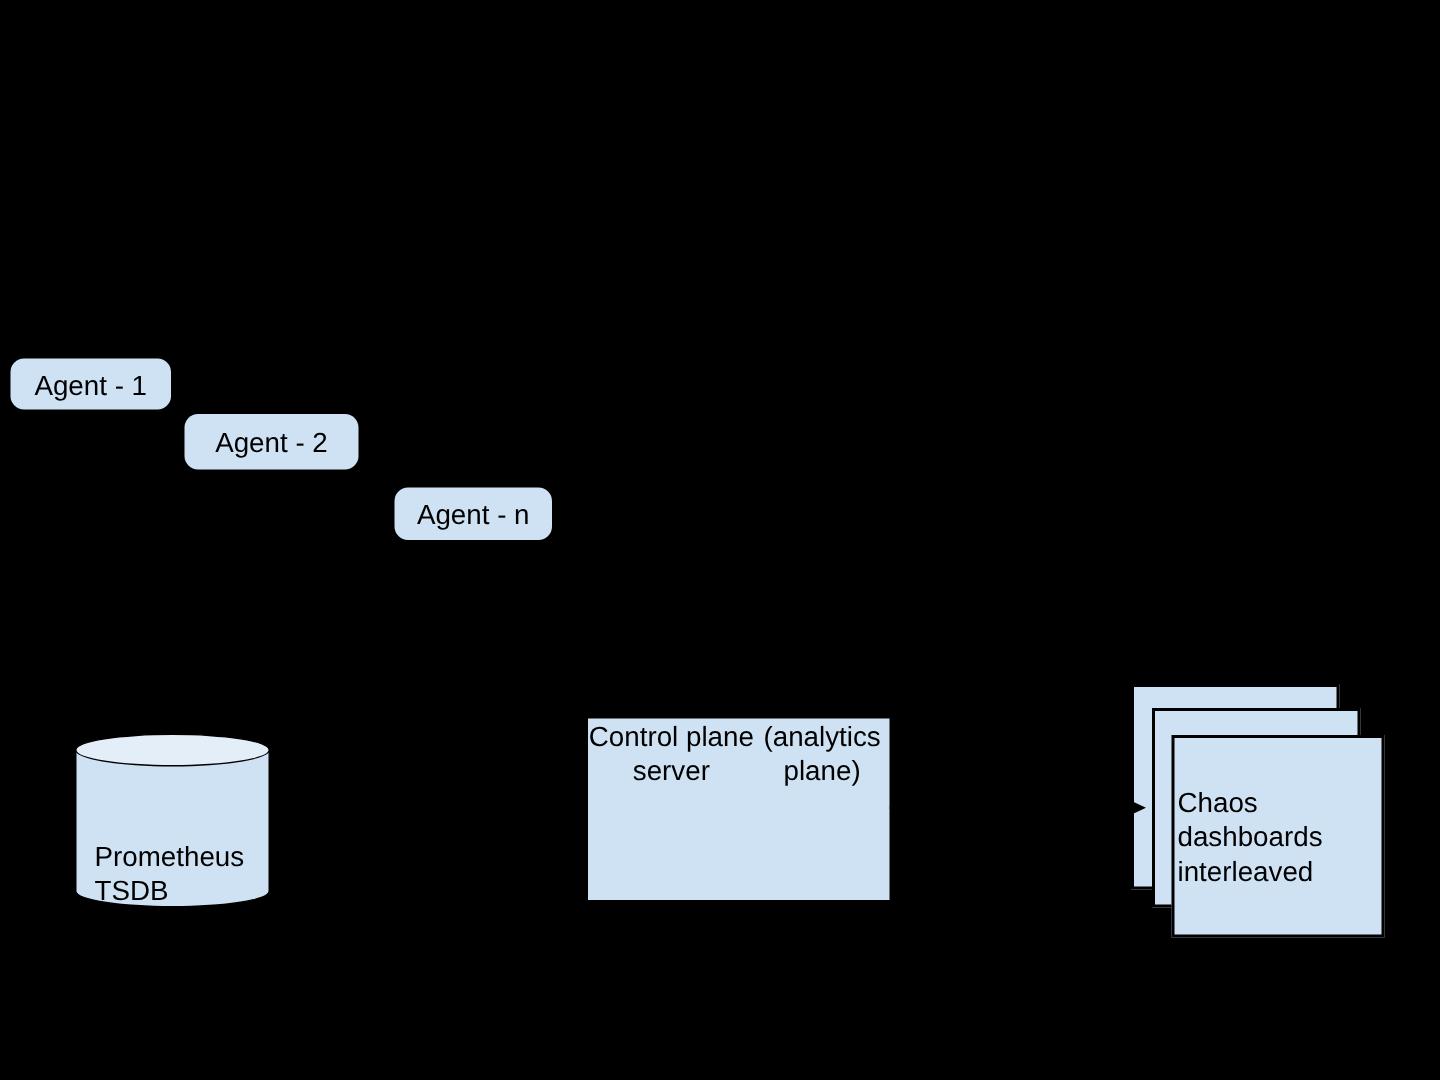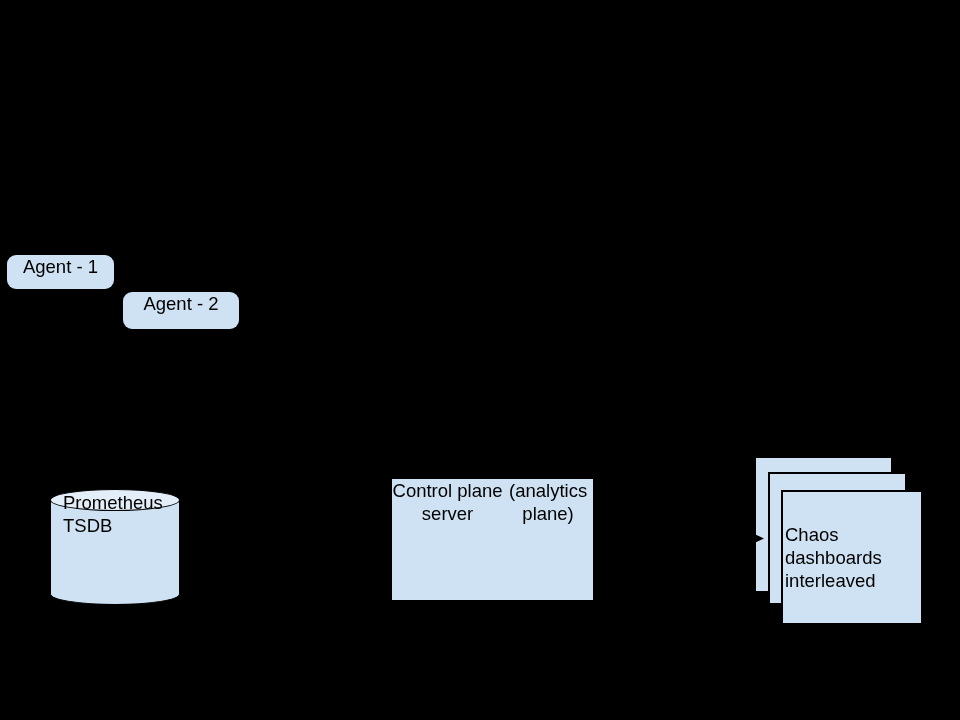--- a/index.html
+++ b/index.html
@@ -21,23 +21,23 @@
     overflow: hidden;
     font-family: "Liberation Sans", "DejaVu Sans", sans-serif;
     color: var(--text);
     font-size: 18.5px;
     line-height: 23px;
   }
   .node { position: absolute; background: var(--node-fill); }
   .agent {
     border-radius: 9px;
     display: flex;
+    align-items: center;
     justify-content: center;
     white-space: nowrap;
-    margin-top: 16px;
   }
   .agent1 { left: 7px;   top: 239px; width: 107px; height: 34px; }
   .agent2 { left: 123px; top: 276px; width: 116px; height: 37px; }
   .agentn { left: 263px; top: 325px; width: 105px; height: 35px; }
 
   
   .cylinder { position: absolute; left: 50px; top: 489px; width: 130px; height: 116px; background: transparent; }
   .cyl-bottom {
     position: absolute; left: 0; right: 0; bottom: 0; height: 22px;
     background: var(--node-fill);
@@ -51,21 +51,21 @@
     border-right: 1.5px solid var(--stroke);
   }
   .cyl-top {
     position: absolute; left: 0; right: 0; top: 0; height: 22px;
     background: var(--cylinder-top-fill);
     border: 1.5px solid var(--stroke);
     border-radius: 50%;
   }
   .cyl-text {
     position: absolute; inset: 0;
-    display: flex; flex-direction: column; justify-content: flex-start;
+    display: flex; flex-direction: column; justify-content: flex-end;
     padding-left: 13px; padding-top: 2px;
   }
   .cyl-text span { display: block; }
 
   
   .control {
     left: 392px; top: 479px; width: 201px; height: 121px;
     display: flex; flex-direction: row; justify-content: center;
     text-align: center;
   }
@@ -91,20 +91,23 @@
 <div class="canvas">
 
   <div class="node agent agent1">
     <span>Agent - 1</span>
   </div>
 
   <div class="node agent agent2">
     <span>Agent - 2</span>
   </div>
 
+  <div class="node agent agentn">
+    <span>Agent - n</span>
+  </div>
 
   <div class="cylinder">
     <div class="cyl-bottom"></div>
     <div class="cyl-body"></div>
     <div class="cyl-top"></div>
     <div class="cyl-text">
       <span>Prometheus</span>
       <span>TSDB</span>
     </div>
   </div>

